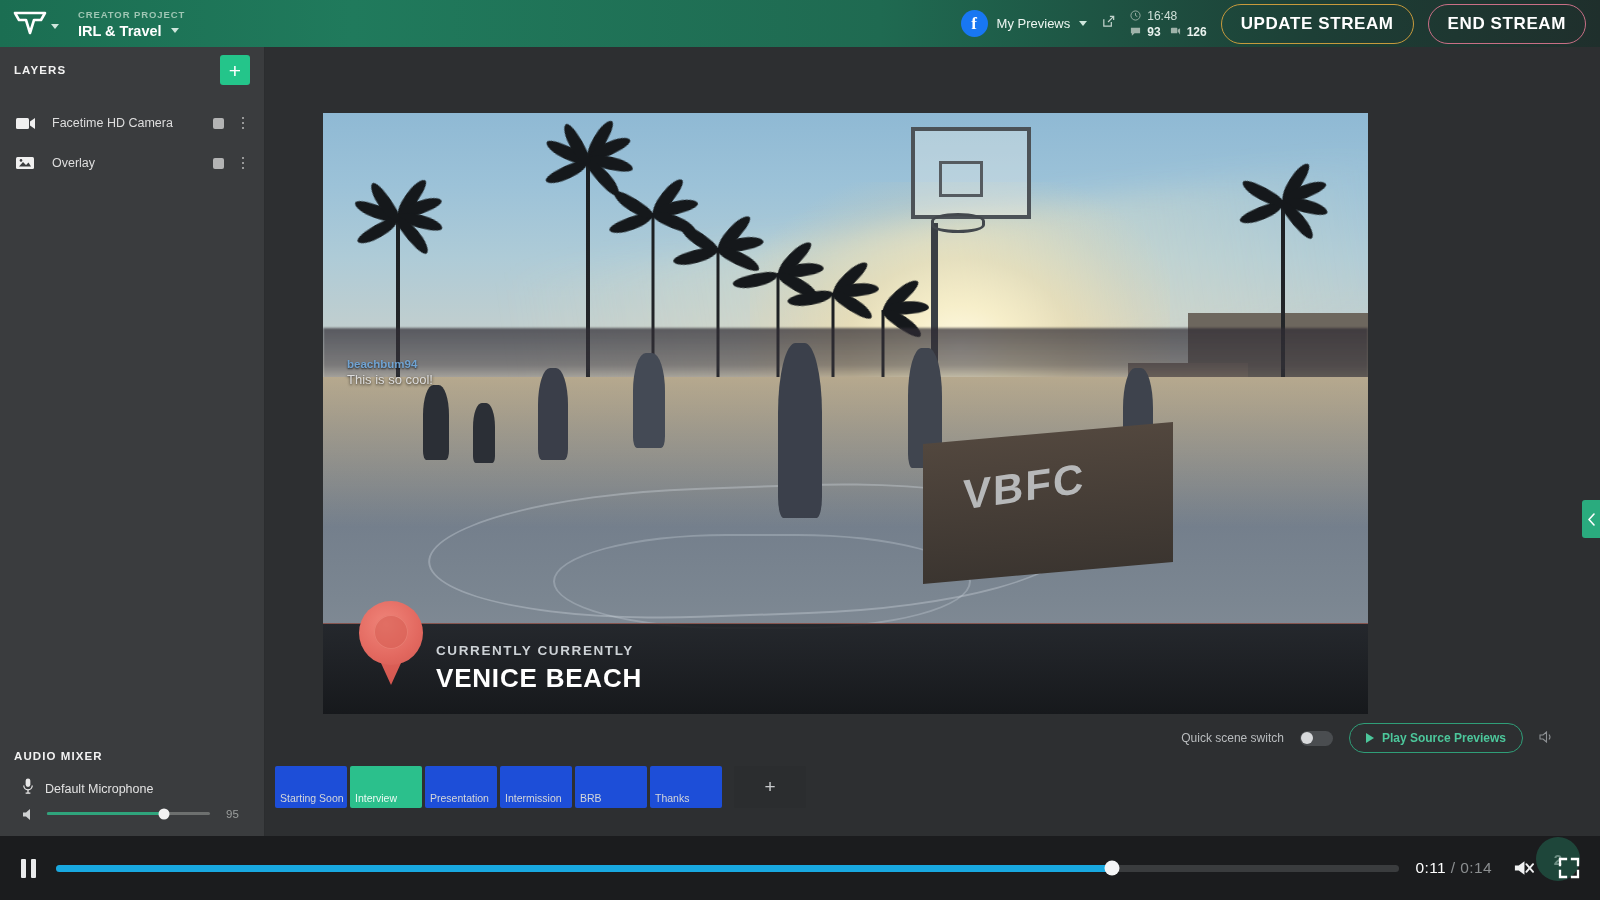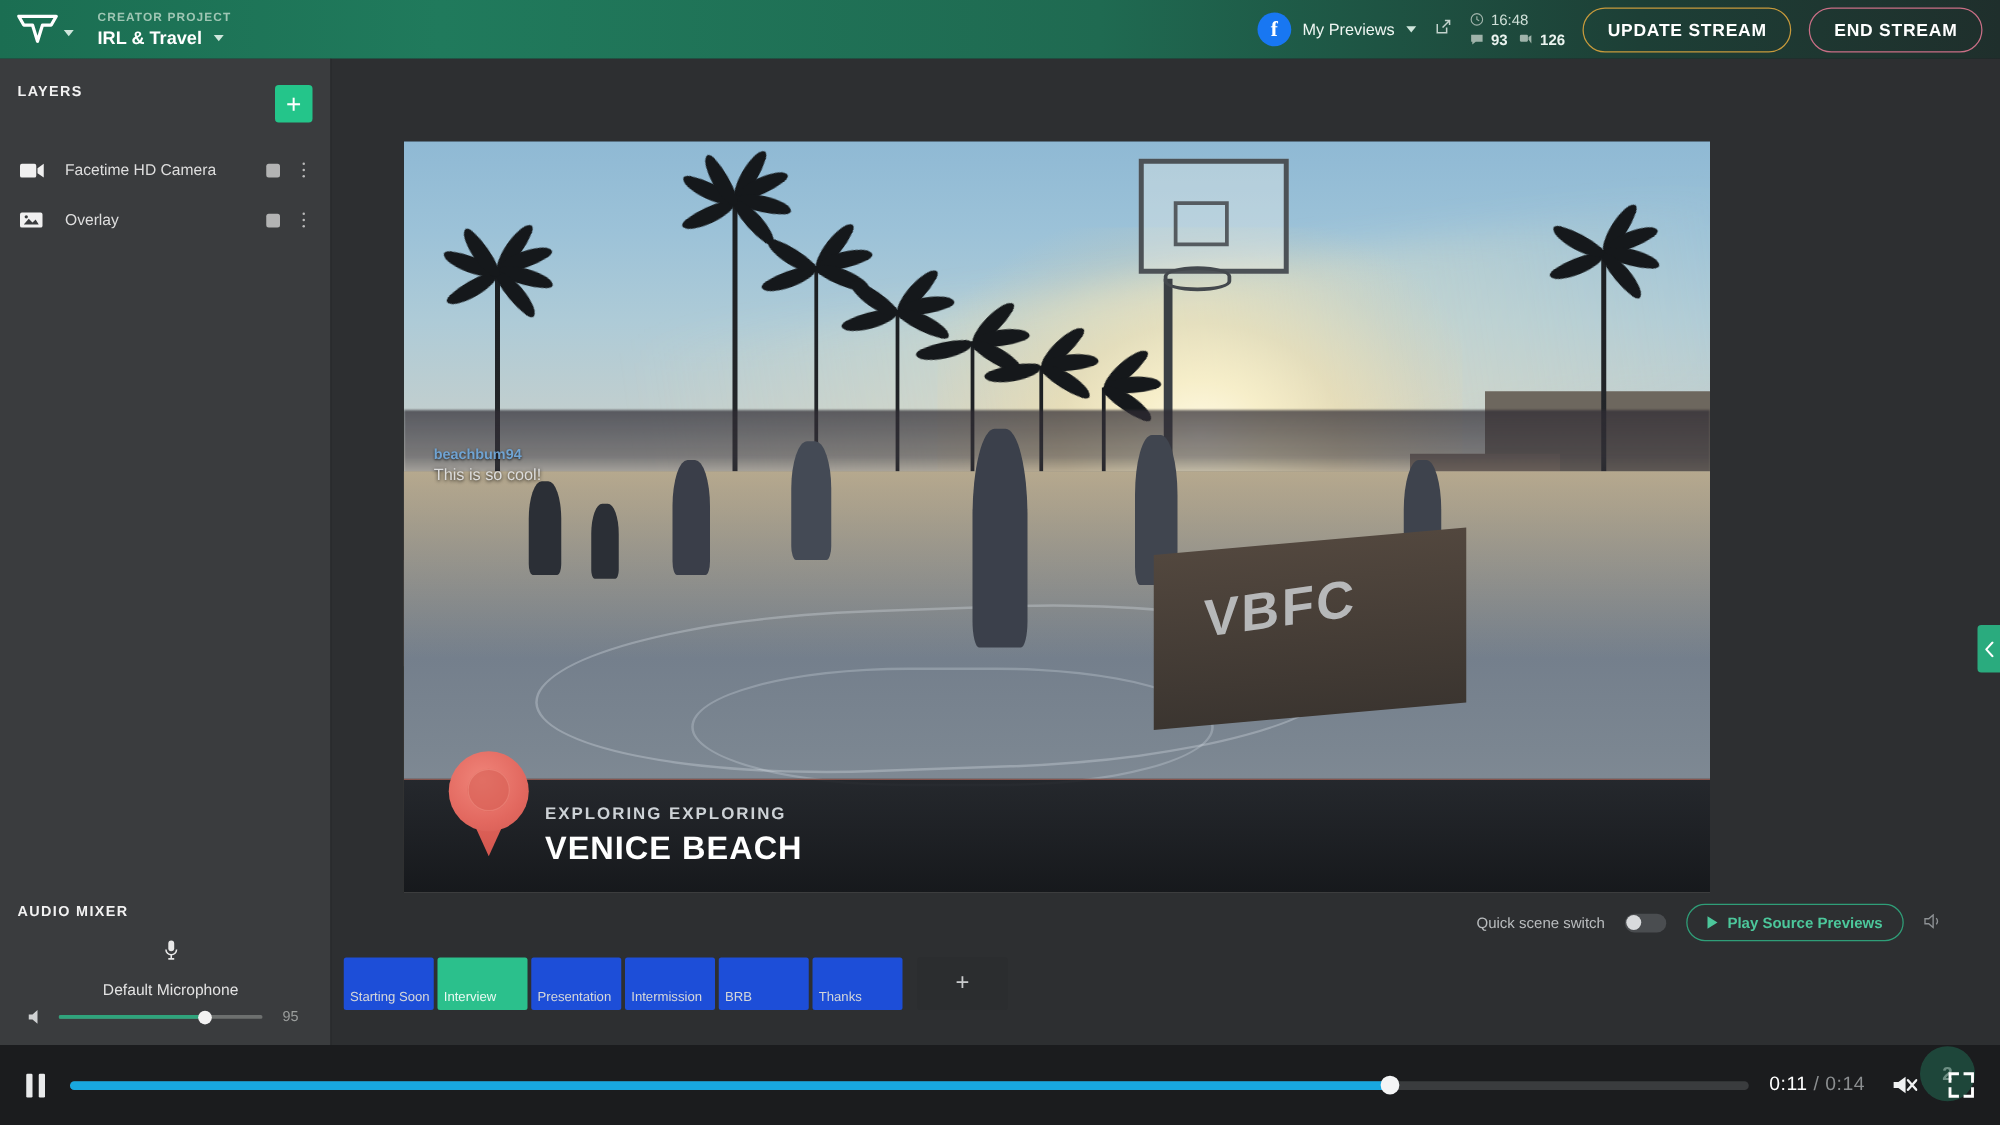--- a/index.html
+++ b/index.html
@@ -26,45 +26,45 @@
   .top-right { margin-left:auto; display:flex; align-items:center; gap:14px; padding-right:14px; }
   .fb-avatar { width:27px;height:27px;border-radius:50%;background:#1877f2;display:flex;align-items:center;justify-content:center;
                color:#fff;font-weight:bold;font-size:17px;font-family:"Liberation Serif",serif; }
   .chan { font-size:13px; color:#eef6f2; }
   .chan-row { display:flex; align-items:center; gap:9px; }
   .ext-icon { opacity:.85; }
   .stats { display:flex; flex-direction:column; gap:2px; font-size:11.5px; color:#cfe0d8; }
   .stat-line { display:flex; align-items:center; gap:6px;}
   .stat-line .val { font-weight:bold; color:#eaf3ef; font-size:12px;}
   .stat-line .val2 { color:#cfe0d8; font-size:12px;}
-  .btn-pill { border-radius:20px; padding:9px 19px; font-size:14px; font-weight:bold; letter-spacing:.6px;
+  .btn-pill { border-radius:20px; padding:9px 19px; font-size:17px; font-weight:bold; letter-spacing:.6px;
               background:transparent; color:#fff; cursor:pointer; white-space:nowrap; }
   .btn-update { border:1.5px solid #c79a3c; }
   .btn-end { border:1.5px solid #c96f86; }
 
   
   .left {
     position:absolute; left:0; top:47px; width:265px; height:789px;
     background:#3a3c3e; border-right:1px solid #2b2d2f;
   }
-  .panel-head { display:flex; padding:21px 14px 6px 14px;gap:24px; }
+  .panel-head { display:flex; align-items:center; padding:8px 14px 6px 14px;gap:24px; }
   .panel-title { font-size:11.5px; font-weight:bold; letter-spacing:1.1px; color:#f2f2f2; }
   .add-btn { margin-left:auto; width:30px;height:30px;background:#24c58a;border-radius:3px;display:flex;align-items:center;justify-content:center;
              color:#fff;font-size:21px;line-height:1;cursor:pointer;font-weight:300;}
   .layers { padding-top:12px; }
   .layer-row { display:flex; align-items:center; height:40px; padding:0 12px 0 14px; cursor:pointer; }
   .layer-ico { width:22px; height:18px; display:flex; align-items:center; justify-content:center; flex:0 0 22px; }
   .layer-name { font-size:12.5px; color:#dedede; margin-left:16px; flex:1; white-space:nowrap; overflow:hidden; }
   .eye { width:11px;height:11px;border-radius:2px;background:#c9c9c9;opacity:.85; flex:0 0 11px;}
   .kebab { width:18px; display:flex;flex-direction:column;align-items:center;gap:2.5px; margin-left:10px; }
   .kebab i { width:2.5px;height:2.5px;border-radius:50%;background:#b9b9b9; display:block;}
 
   .mixer { position:absolute; left:0; bottom:0; width:265px; }
   .mixer-title { font-size:11.5px; font-weight:bold; letter-spacing:1.1px; color:#f2f2f2; padding:0 14px 16px 14px;}
-  .mic-row { display:flex; align-items:center; padding:0 14px 8px 22px; gap:11px;flex-direction:column; }
+  .mic-row { display:flex; align-items:center; padding:0 14px 8px 22px; gap:11px; }
   .mic-name { font-size:12.5px; color:#e2e2e2; }
   .vol-row { display:flex; align-items:center; padding:0 14px 16px 22px; gap:10px; }
   .spk { width:15px;height:13px; }
   .slider { position:relative; width:163px; height:3px; background:#6d706f; border-radius:2px; cursor:pointer;}
   .slider .fill { position:absolute;left:0;top:0;height:3px;width:72%;background:#2fa47c;border-radius:2px;}
   .slider .knob { position:absolute; left:72%; top:50%; transform:translate(-50%,-50%); width:11px;height:11px;border-radius:50%;background:#f2f2f2;}
   .vol-val { font-size:11.5px; color:#9b9e9d; margin-left:6px; }
 
   
   .stage { position:absolute; left:265px; top:47px; width:1335px; height:789px; background:#2d2f31; }
@@ -419,21 +419,21 @@
       </div>
 
       <div class="lower3">
         <div class="lower3-line"></div>
         <div class="pin">
           <div class="pin-tail"></div>
           <div class="pin-head"></div>
           <div class="pin-dot"></div>
         </div>
         <div class="l3-text">
-          <div class="l3-kicker">EXPLORING EXPLORING</div>
+          <div class="l3-kicker">CURRENTLY CURRENTLY</div>
           <div class="l3-title">VENICE BEACH</div>
         </div>
       </div>
     </div>
 
     <div class="qs-row">
       <span class="qs-label">Quick scene switch</span>
       <span class="toggle">
         <span class="dot"></span>
       </span>

